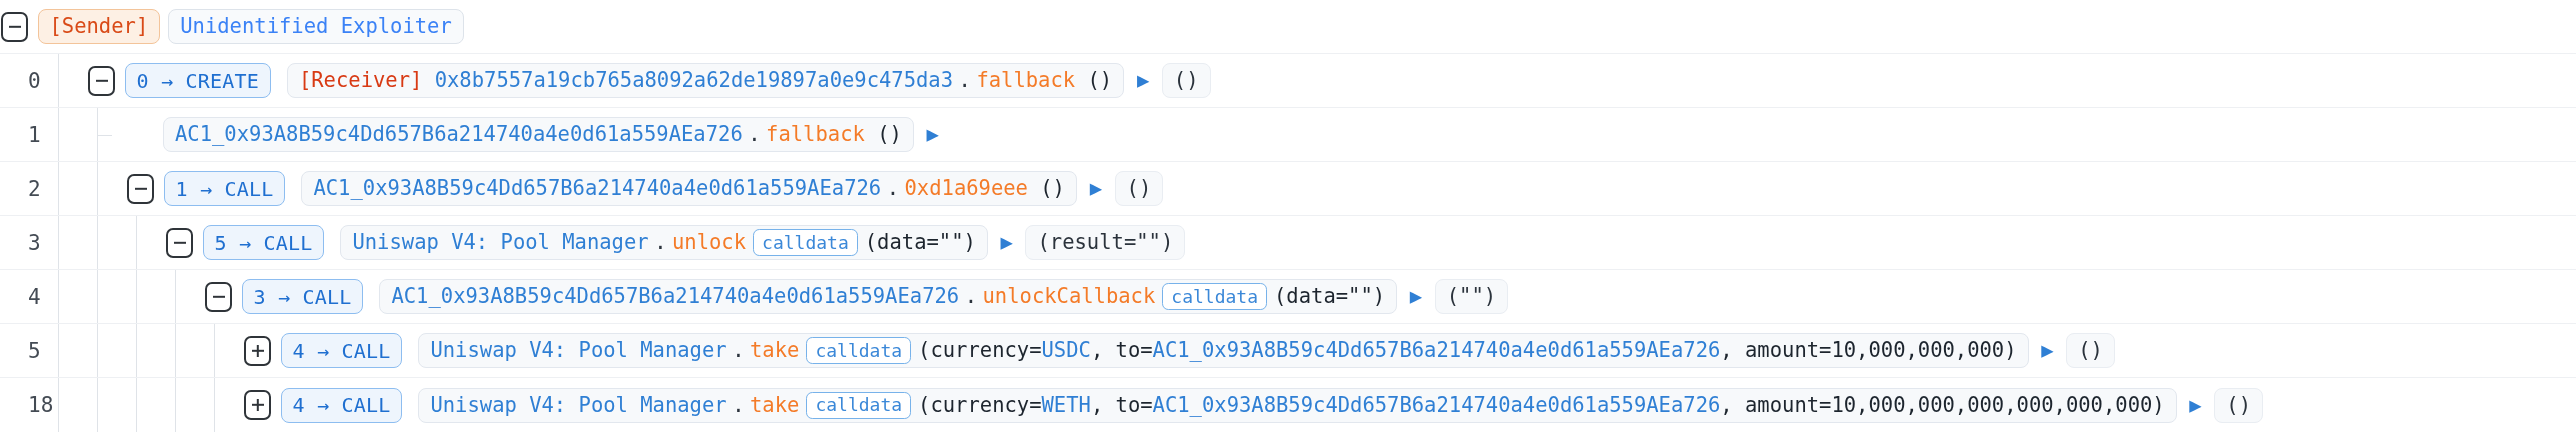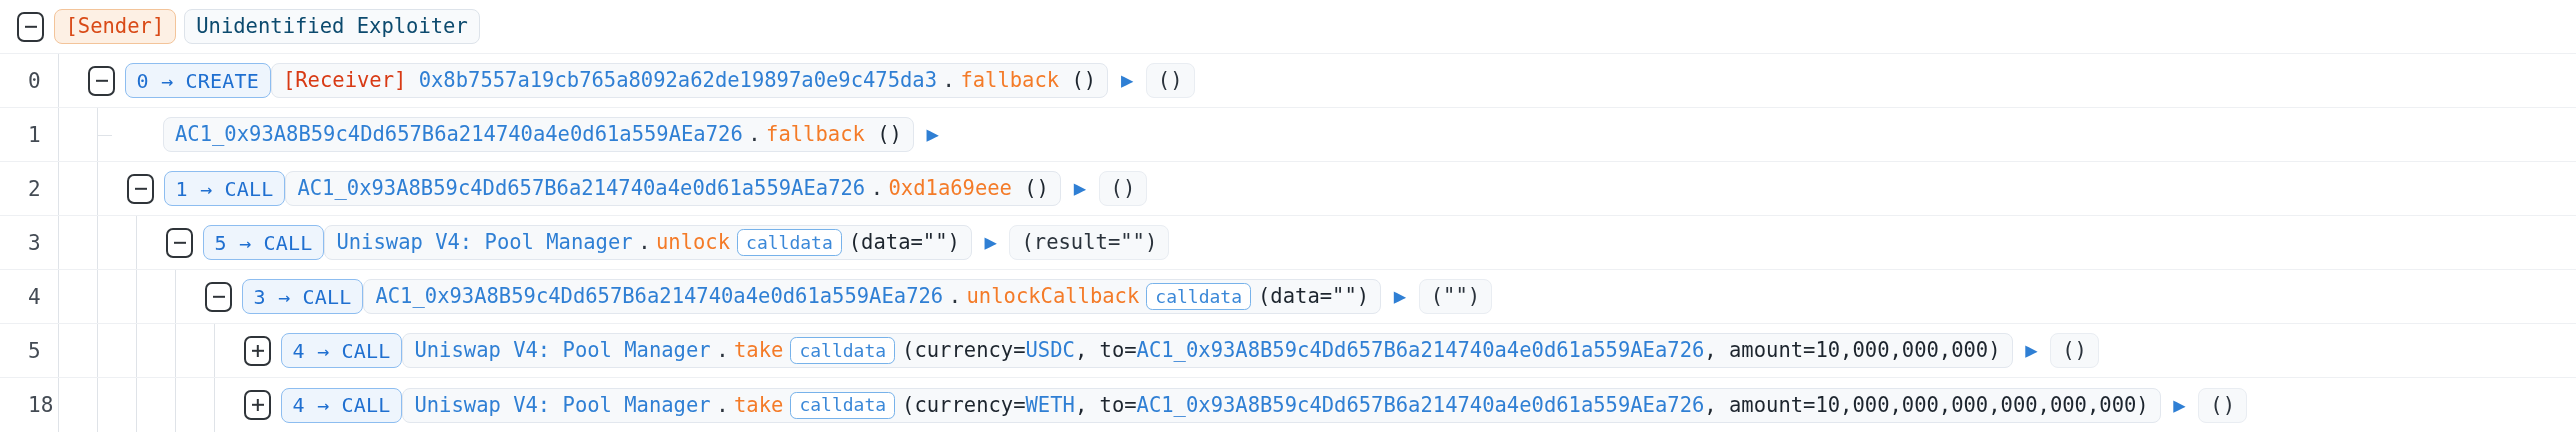--- a/index.html
+++ b/index.html
@@ -21,21 +21,21 @@
     position: relative;
     background: #ffffff;
     box-sizing: border-box;
   }
 
   
   .sender-row {
     height: 54px;
     display: flex;
     align-items: center;
-    padding-left: 17px;
+    padding-left: 1px;
     box-sizing: border-box;
     border-bottom: 0.8px solid #eef0f3;
   }
 
   
   .trace-row {
     height: 54px;
     display: flex;
     align-items: center;
     box-sizing: border-box;
@@ -140,28 +140,28 @@
 
   .pill-sender {
     border: 1.6px solid #f3c49a;
     background: #fdf0e4;
     color: #d94a17;
     margin-right: 8px;
   }
   .pill-name {
     border: 1.6px solid #dde3ea;
     background: #f8fafc;
-    color: #0c4a6e;
+    color: #3b82f6;
   }
 
   .pill-depth {
     border: 1.6px solid #8dbdf0;
     background: #eef5fd;
     color: #1f6fd0;
-    margin-right: 0;
+    margin-right: 16px;
     font-size: 20px;
     letter-spacing: 0.2px;
   }
 
   .pill-call {
     border: 1.6px solid #e2e7ee;
     background: #f7f9fb;
     color: #222a33;
     margin-right: 9.5px;
   }

